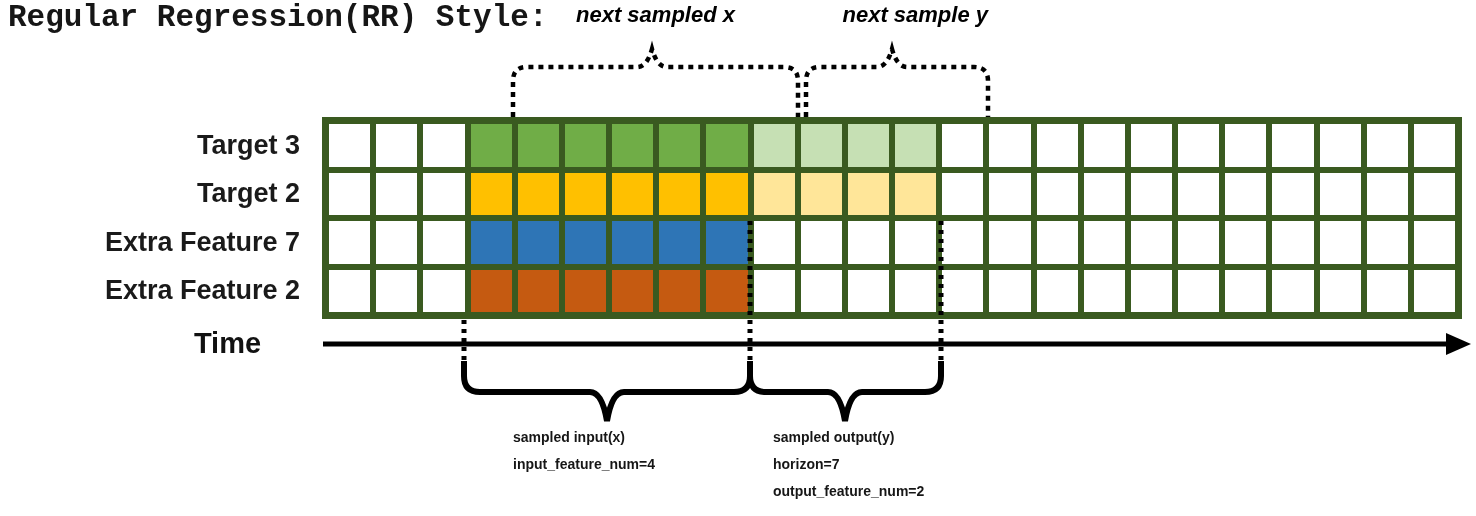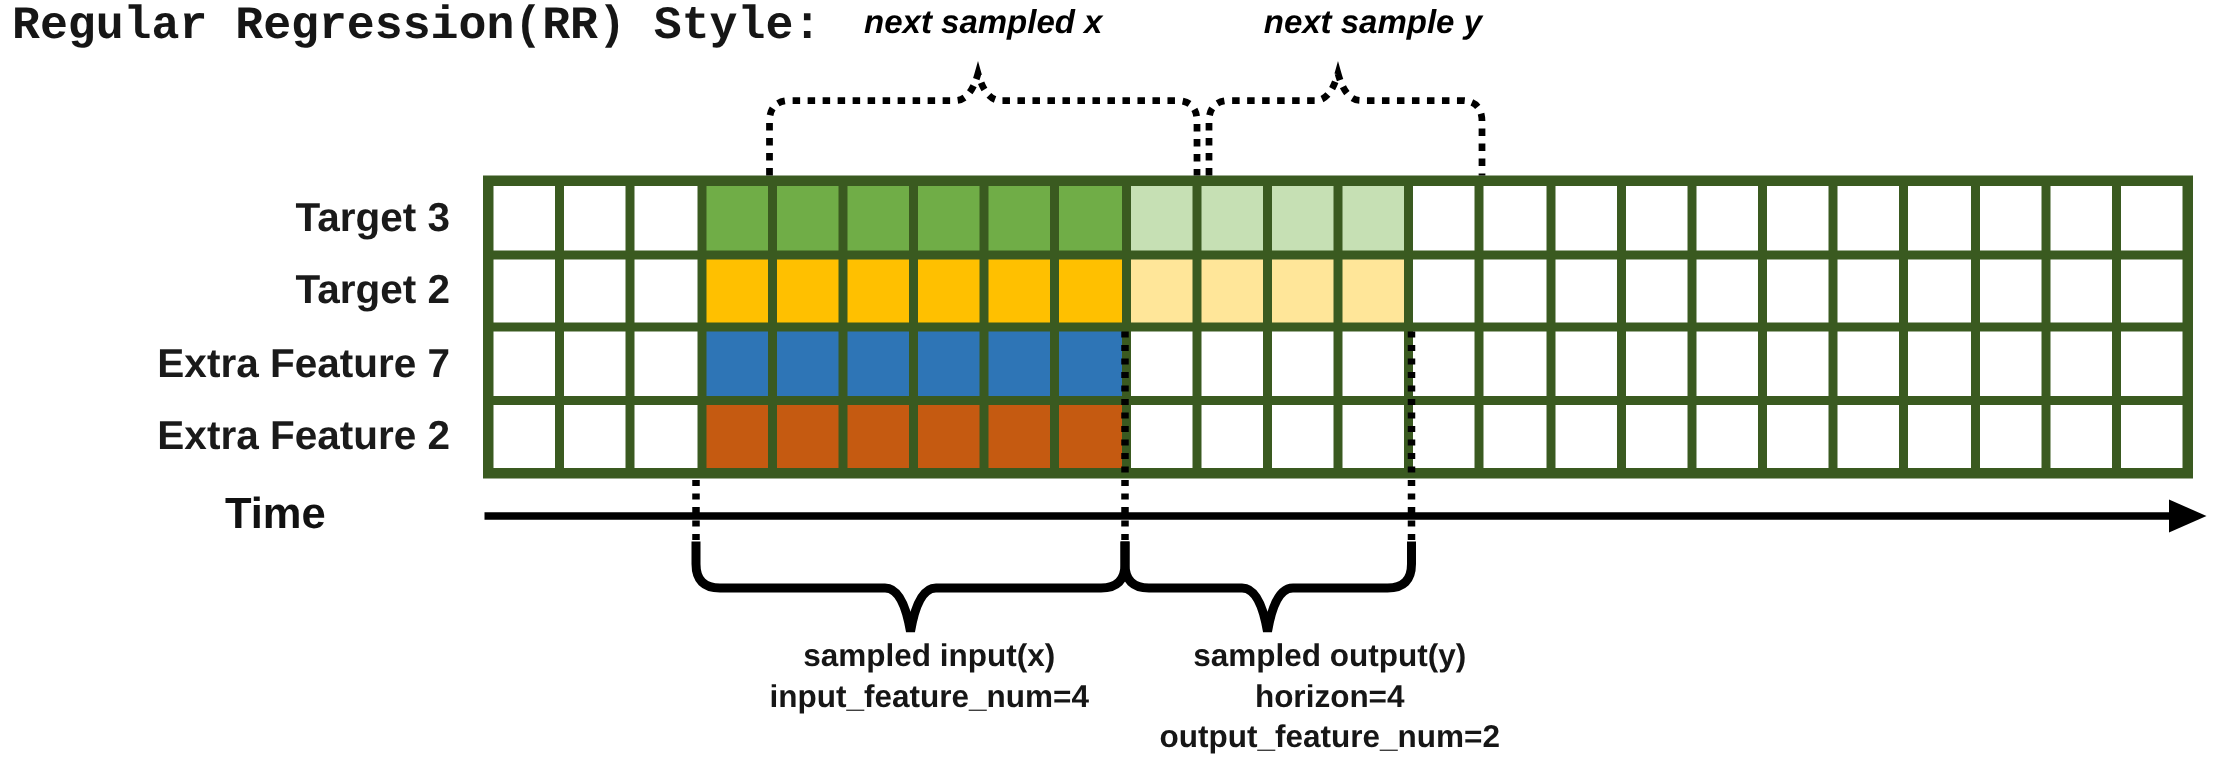--- a/index.html
+++ b/index.html
@@ -74,43 +74,42 @@
     padding: 7px;
     background: #3A5A20;
   }
   .cell { background: #ffffff; }
 
   .time-label {
     position: absolute;
     left: 150px;
     top: 327px;
     width: 155px;
-    text-align: left;
+    text-align: center;
     font-size: 29px;
     font-weight: bold;
     color: #111111;
     white-space: nowrap;
   }
 
   .overlay {
     position: absolute;
     left: 0;
     top: 0;
     pointer-events: none;
   }
 
   .note {
     position: absolute;
     top: 424px;
-    font-size: 21px;
+    font-size: 14px;
     font-weight: 600;
     line-height: 27px;
     color: #161616;
     white-space: nowrap;
-    text-align: center;
   }
   .note-input  { left: 513px; }
   .note-output { left: 773px; }
 </style>
 </head>
 <body>
 
 <div class="canvas">
 
   <div class="title">Regular Regression(RR) Style:</div>
@@ -242,17 +241,17 @@
     <path d="M 750 361 L 750 376 Q 750 392 766 392 L 828 392 Q 840 392 845 421 Q 850 392 862 392 L 925 392 Q 941 392 941 376 L 941 361" fill="none" stroke="#000000" stroke-width="6"></path>
   </svg>
 
   <div class="note note-input">
     <div>sampled input(x)</div>
     <div>input_feature_num=4</div>
   </div>
 
   <div class="note note-output">
     <div>sampled output(y)</div>
-    <div>horizon=4</div>
+    <div>horizon=7</div>
     <div>output_feature_num=2</div>
   </div>
 
 </div>
 
 </body></html>

